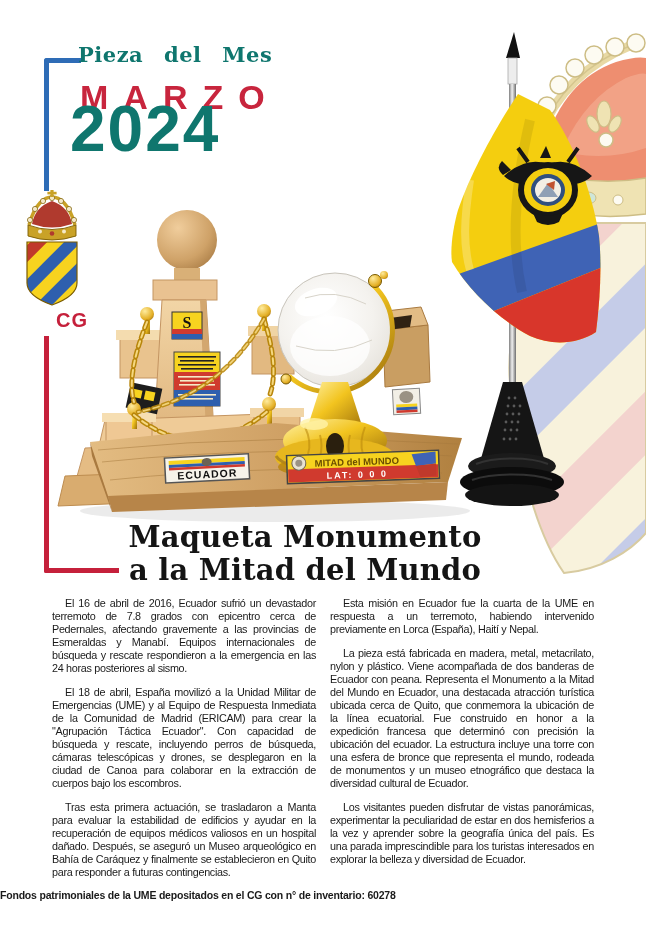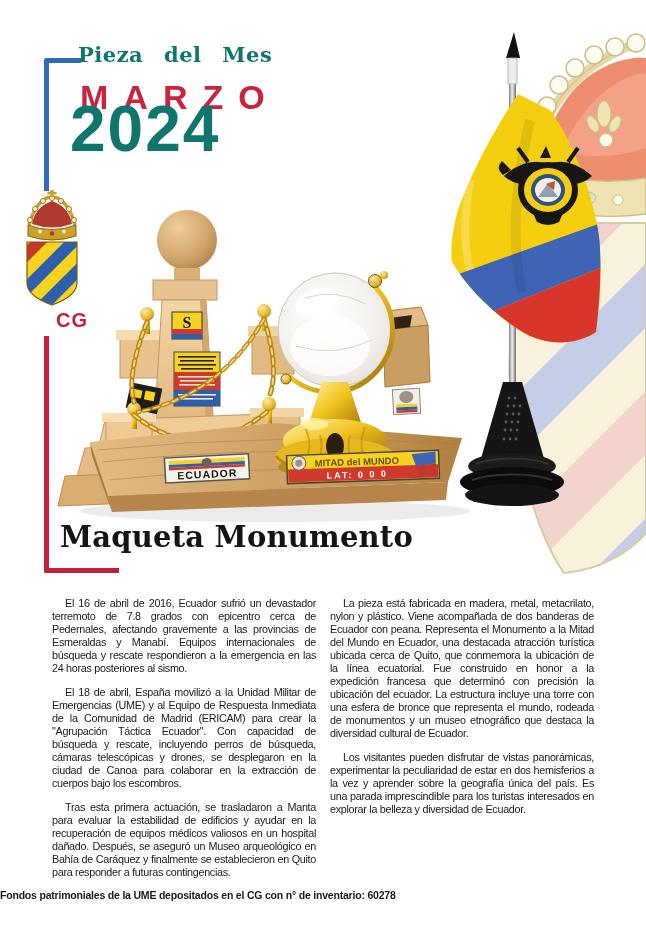--- a/index.html
+++ b/index.html
@@ -33,21 +33,21 @@
     position:absolute;left:44px;top:336px;width:70px;height:232px;
     border-left:5px solid #C5203B;border-bottom:5px solid #C5203B;border-radius:0 0 0 2px;
   }
   
   .wm{position:absolute;right:0;top:28px;z-index:1;}
   .maqueta{position:absolute;left:50px;top:180px;z-index:2;}
   .flag{position:absolute;left:430px;top:30px;z-index:3;}
   .emblem{position:absolute;left:16px;top:190px;z-index:2;}
   
   .title{
-    position:absolute;left:60px;top:521px;width:490px;z-index:4;
+    position:absolute;left:60px;top:521px;width:490px;z-index:4;text-align:center;
     font-family:"DejaVu Serif","Liberation Serif",serif;font-weight:bold;
     font-size:29px;line-height:33px;color:#141414;letter-spacing:.2px;
   }
   
   .cols{
     position:absolute;left:52px;top:597px;width:542px;display:flex;gap:14px;z-index:4;
   }
   .col{width:264px;}
   .col p{
     margin:0 0 11px 0;font-size:10.8px;line-height:13px;letter-spacing:-0.3px;
@@ -420,28 +420,30 @@
       <ellipse cx="82" cy="436" rx="44" ry="13" fill="#1B1B1B"></ellipse>
       <ellipse cx="82" cy="452" rx="52" ry="15" fill="#0C0C0C"></ellipse>
       <ellipse cx="82" cy="465" rx="47" ry="11" fill="#141414"></ellipse>
       <path d="M 42,450 A 52 15 0 0 1 122,450" fill="none" stroke="#3C3C3C" stroke-width="2" opacity=".8"></path>
       <path d="M 46,434 A 44 13 0 0 1 118,434" fill="none" stroke="#3C3C3C" stroke-width="2" opacity=".7"></path>
     </g>
   </svg>
 
   <div class="title">
     <div>Maqueta Monumento</div>
+    <div>a la Mitad del Mundo</div>
   </div>
 
   <div class="cols">
     <div class="col">
       <p>El 16 de abril de 2016, Ecuador sufrió un devastador terremoto de 7.8 grados con epicentro cerca de Pedernales, afectando gravemente a las provincias de Esmeraldas y Manabí. Equipos internacionales de búsqueda y rescate respondieron a la emergencia en las 24 horas posteriores al sismo.</p>
       <p>El 18 de abril, España movilizó a la Unidad Militar de Emergencias (UME) y al Equipo de Respuesta Inmediata de la Comunidad de Madrid (ERICAM) para crear la "Agrupación Táctica Ecuador". Con capacidad de búsqueda y rescate, incluyendo perros de búsqueda, cámaras telescópicas y drones, se desplegaron en la ciudad de Canoa para colaborar en la extracción de cuerpos bajo los escombros.</p>
       <p>Tras esta primera actuación, se trasladaron a Manta para evaluar la estabilidad de edificios y ayudar en la recuperación de equipos médicos valiosos en un hospital dañado. Después, se aseguró un Museo arqueológico en Bahía de Caráquez y finalmente se establecieron en Quito para responder a futuras contingencias.</p>
     </div>
     <div class="col">
+      <p>Esta misión en Ecuador fue la cuarta de la UME en respuesta a un terremoto, habiendo intervenido previamente en Lorca (España), Haití y Nepal.</p>
       <p>La pieza está fabricada en madera, metal, metacrilato, nylon y plástico. Viene acompañada de dos banderas de Ecuador con peana. Representa el Monumento a la Mitad del Mundo en Ecuador, una destacada atracción turística ubicada cerca de Quito, que conmemora la ubicación de la línea ecuatorial. Fue construido en honor a la expedición francesa que determinó con precisión la ubicación del ecuador. La estructura incluye una torre con una esfera de bronce que representa el mundo, rodeada de monumentos y un museo etnográfico que destaca la diversidad cultural de Ecuador.</p>
       <p>Los visitantes pueden disfrutar de vistas panorámicas, experimentar la peculiaridad de estar en dos hemisferios a la vez y aprender sobre la geografía única del país. Es una parada imprescindible para los turistas interesados en explorar la belleza y diversidad de Ecuador.</p>
     </div>
   </div>
 
   <div class="footer">Fondos patrimoniales de la UME depositados en el CG con n° de inventario: 60278</div>
 </div>
 
 </body></html>

